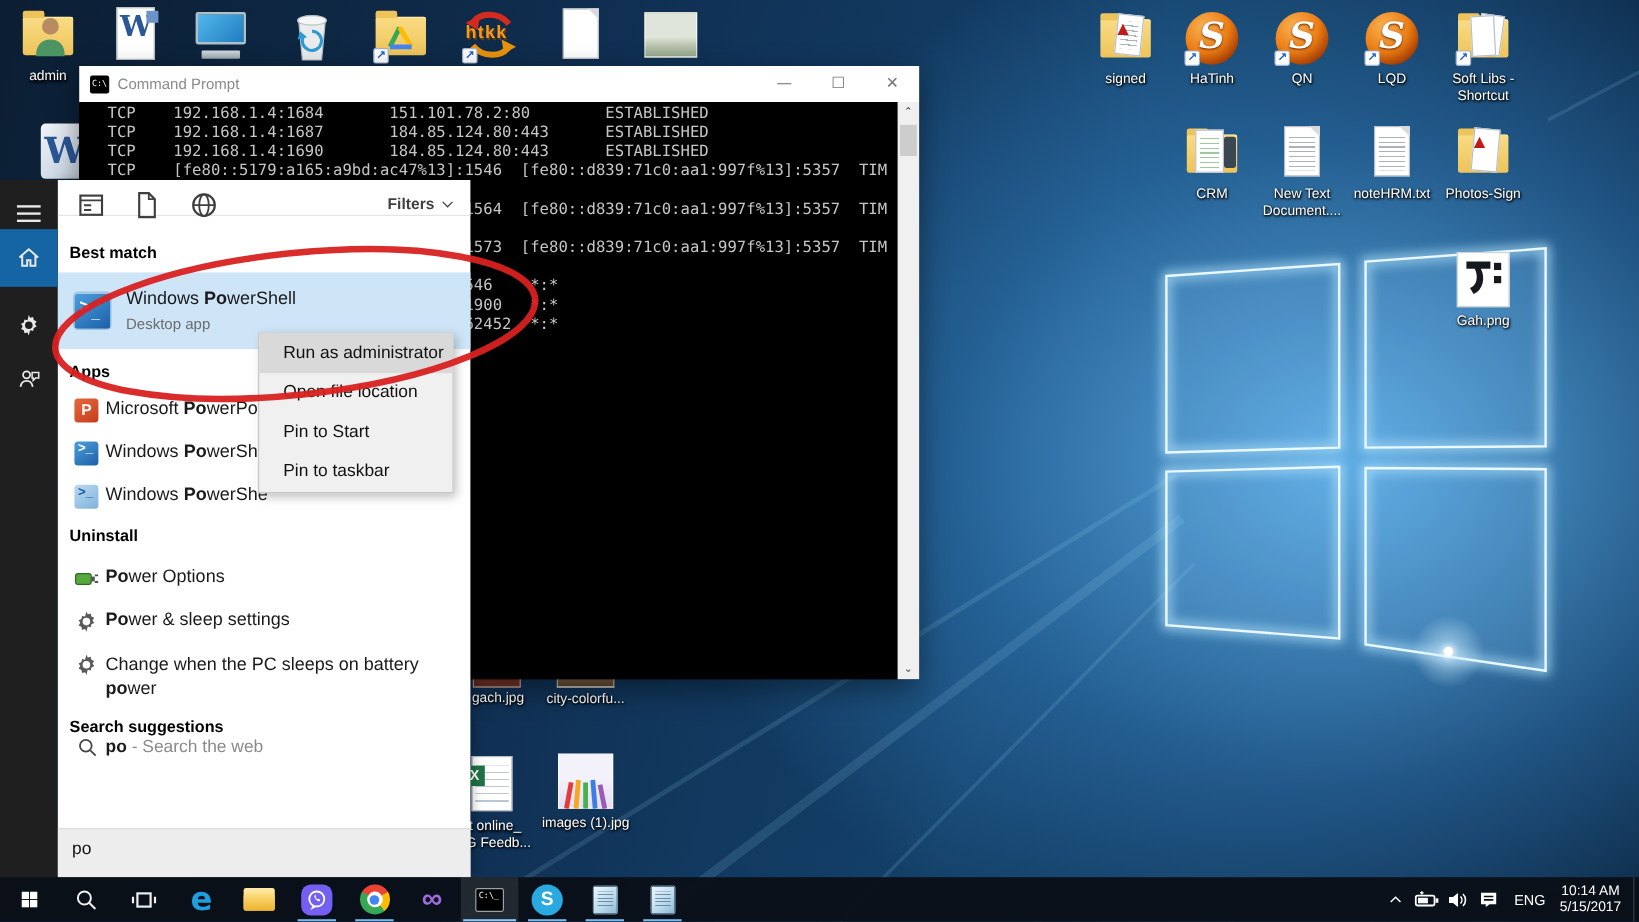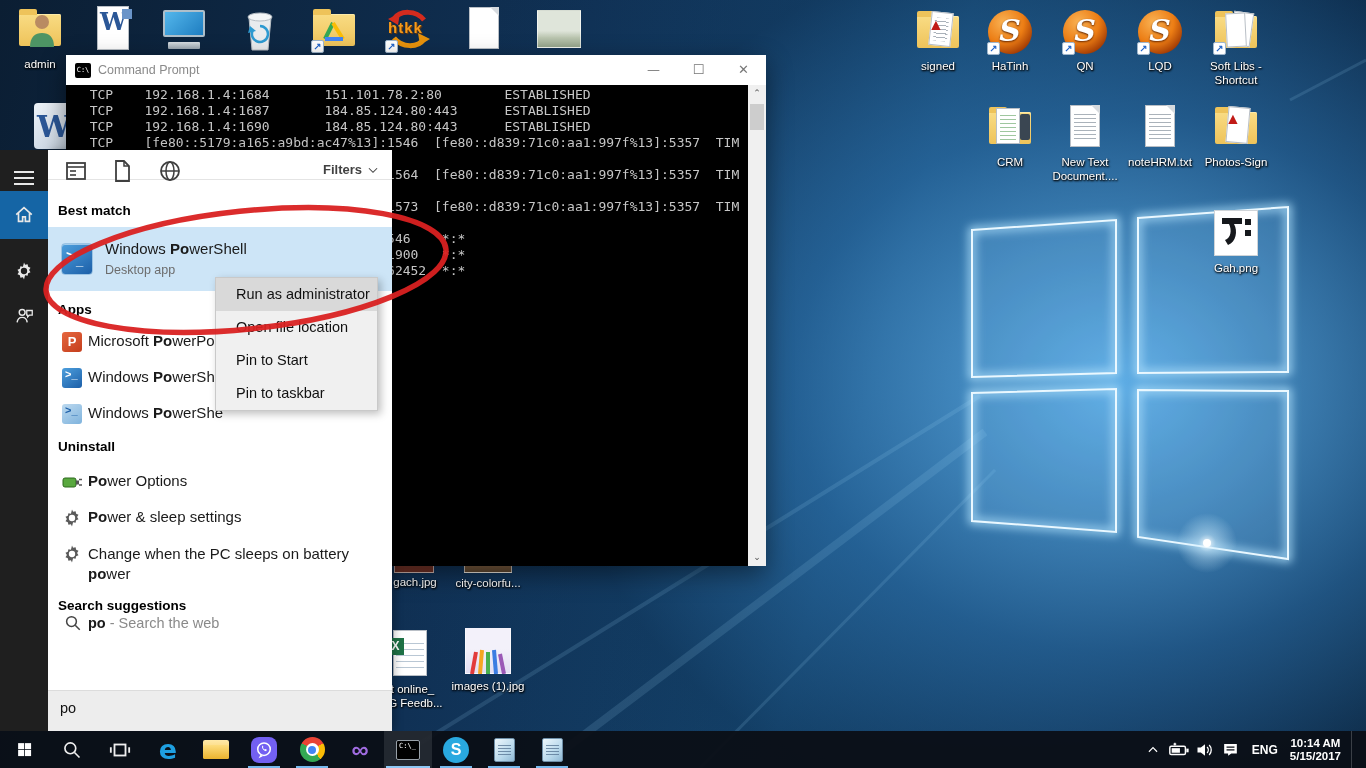--- a/index.html
+++ b/index.html
@@ -101,22 +101,22 @@
 
   
   .taskbar { position:absolute; left:0; top:731px; width:1366px; height:37px;
              background:rgba(11,15,22,.95); z-index:70; display:flex; }
   .tbtn { position:relative; width:48px; height:37px; display:flex; align-items:center;
           justify-content:center; }
   .tbtn.open::after { content:""; position:absolute; bottom:0; left:8px; right:8px; height:2px;
           background:#76b9ed; }
   .tbtn.active { background:rgba(255,255,255,.10); }
   .tbtn.active::after { left:2px; right:2px; background:#8ec8f5; }
-  .tray { position:absolute; right:10px; top:0; height:37px; display:flex; align-items:center;
-          color:#fff;font-weight:bold; }
+  .tray { position:absolute; right:0; top:0; height:37px; display:flex; align-items:center;
+          color:#fff; }
   .tico { width:26px; height:37px; display:flex; align-items:center; justify-content:center; }
   .lang { font-size:12px; padding:0 8px; }
   .clock { font-size:11.5px; line-height:13px; text-align:center; padding:0 10px 0 4px; }
   .showdesk { width:5px; height:37px; border-left:1px solid #3a3f46; }
 
   .chrome { width:25px; height:25px; border-radius:50%;
      background:conic-gradient(from -60deg,#ea4335 0 120deg,#fbbc05 0 200deg,#34a853 0 360deg);
      position:relative; }
   .chrome::before { content:""; position:absolute; left:6px; top:6px; width:13px; height:13px;
      border-radius:50%; background:#fff; }

